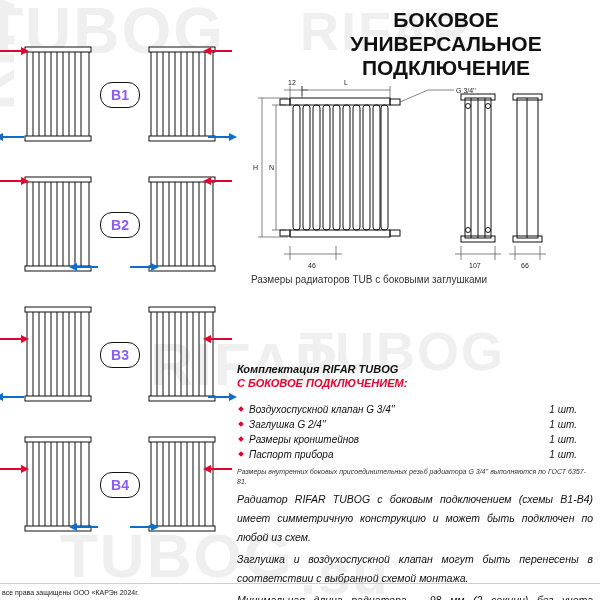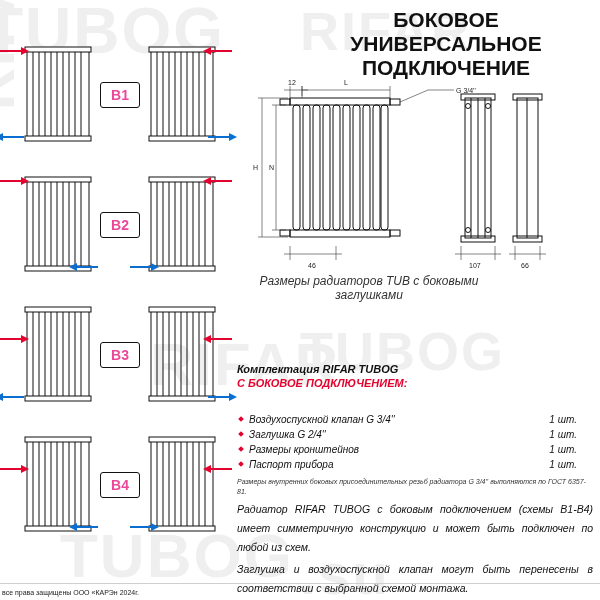--- a/index.html
+++ b/index.html
@@ -69,28 +69,28 @@
   .rad-left  { left: 24px; }
   .rad-right { left: 148px; }
 
   .badge {
     position: absolute;
     left: 100px;
     top: 52px;
     width: 38px;
     height: 24px;
     border: 1.5px solid #111;
-    border-radius: 3px;
+    border-radius: 12px;
     font-size: 14px;
     font-weight: bold;
     display: flex;
     align-items: center;
     justify-content: center;
     background: #fff;
-    color: #ec4899;
+    color: #8b5cf6;
   }
 
   
   .arrow {
     position: absolute;
     height: 2px;
     width: 22px;
   }
   .arrow.red   { background: #e4032e; }
   .arrow.blue  { background: #0a6ed1; }
@@ -117,23 +117,22 @@
     width: 350px;
     height: 200px;
     z-index: 4;
   }
   .tech-caption {
     position: absolute;
     left: 244px;
     top: 274px;
     width: 250px;
     text-align: center;
-    font-size: 12px;
+    font-size: 10px;
     color: #333;
-    font-style: italic;
     z-index: 4;
   }
 
   
   .content {
     position: absolute;
     left: 237px;
     top: 362px;
     width: 356px;
     z-index: 4;
@@ -142,21 +141,21 @@
   .kit-title {
     font-size: 11px;
     font-weight: bold;
     color: #111;
     line-height: 14px;
   }
   .kit-title .red {
     color: #e4032e;
   }
   .kit-list {
-    margin: 22px 0 0 0;
+    margin: 12px 0 0 0;
     padding: 0;
     list-style: none;
   }
   .kit-item {
     position: relative;
     font-size: 10px;
     line-height: 15px;
     padding-left: 12px;
     color: #111;
   }

